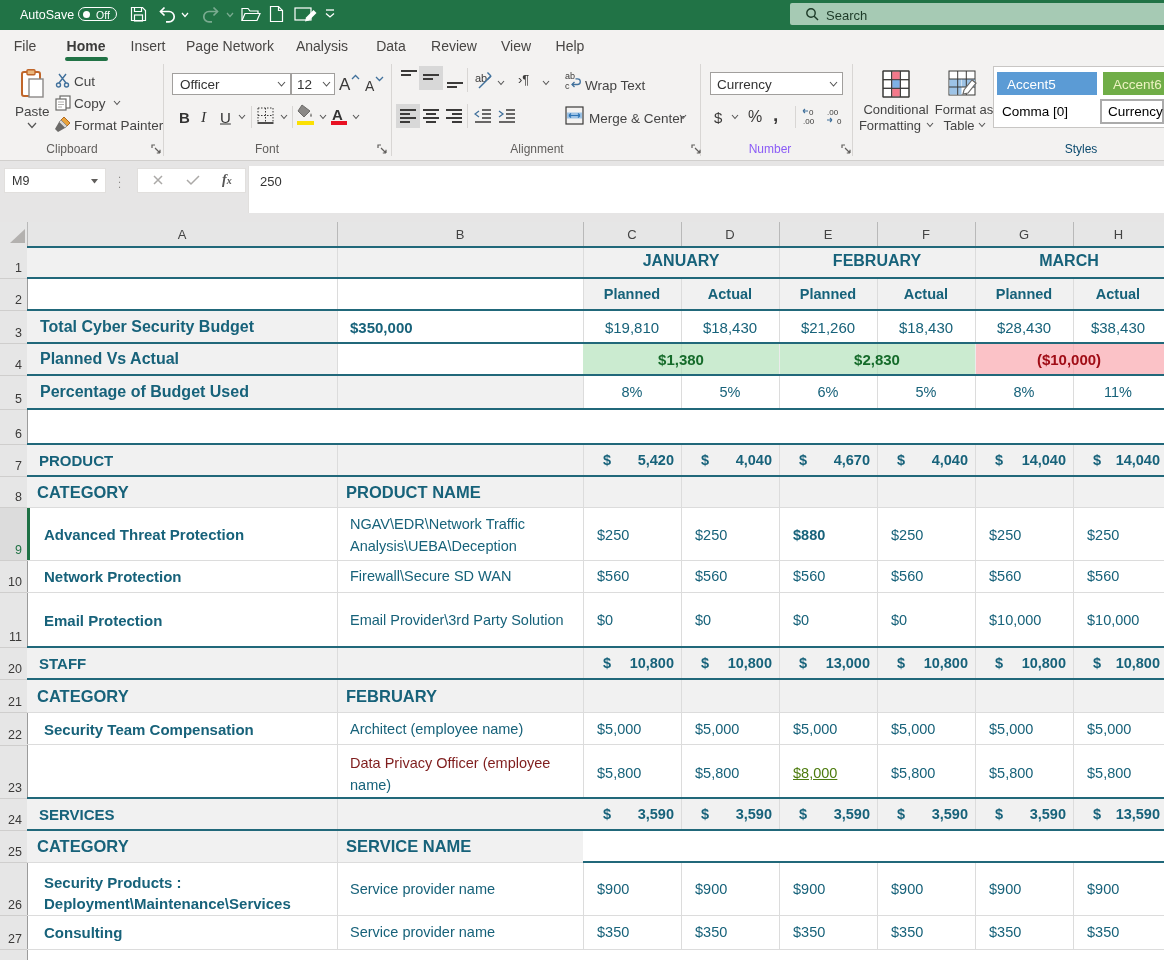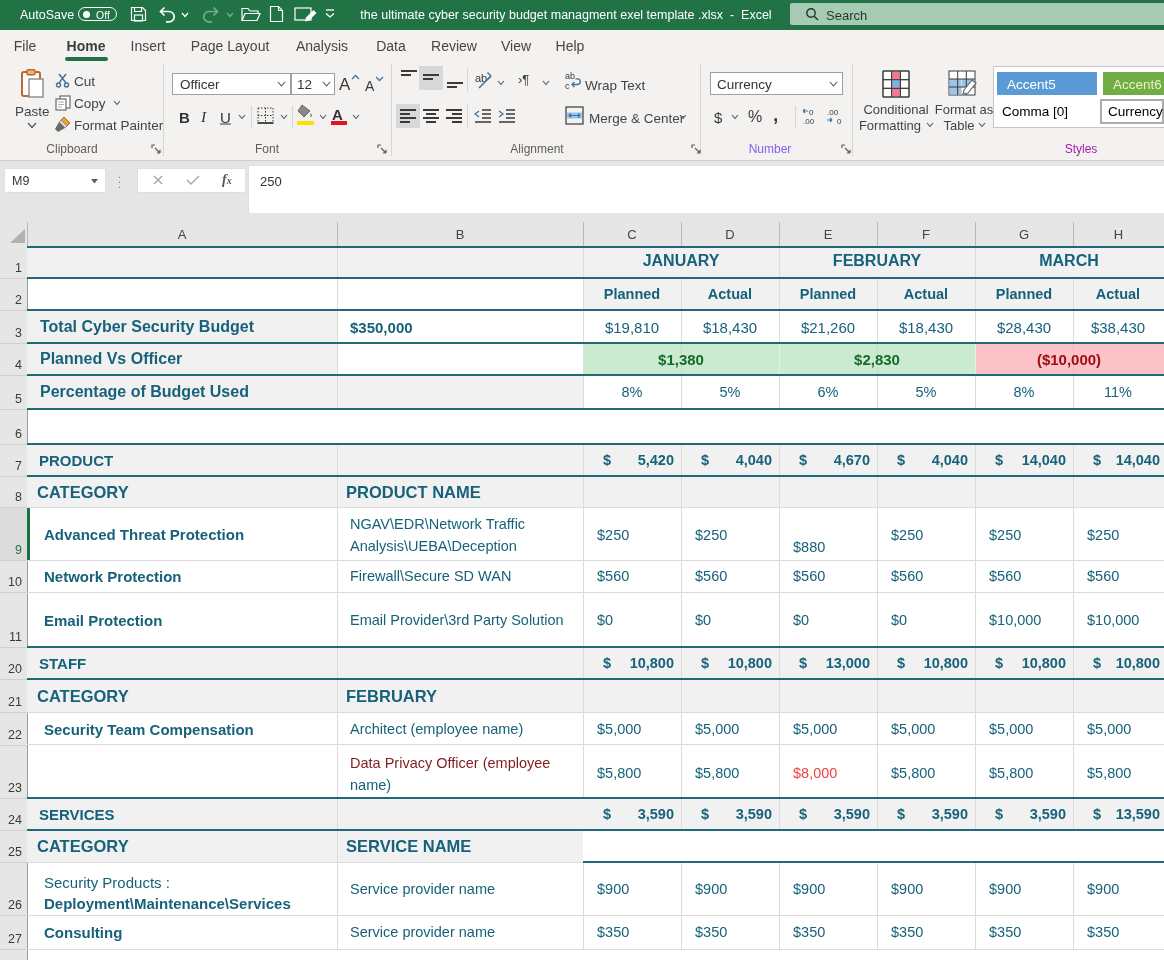--- a/index.html
+++ b/index.html
@@ -38,49 +38,48 @@
 <path d="M9.5 1.5 v4 h4" fill="none" stroke="#fff" stroke-width="1.2"></path>
     </svg>
 <svg style="position:absolute;left:294px;top:7px" width="24" height="16" viewBox="0 0 24 16">
 <rect x="1" y="1" width="16" height="12" fill="none" stroke="#fff" stroke-width="1.2"></rect>
 <path d="M12 13.5 L19.5 6 l3 3 L15 16.5 l-4 1 z" fill="#fff" stroke="none" transform="translate(0,-3)"></path>
     </svg>
 <svg style="position:absolute;left:324px;top:9px" width="12" height="10" viewBox="0 0 12 10">
 <path d="M2 1 h8" stroke="#fff" stroke-width="1.3"></path>
       <path d="M2 4.5 L6 8 L10 4.5" fill="none" stroke="#fff" stroke-width="1.3"></path>
     </svg>
-<div style="position:absolute;left:566px;top:14.5px;transform:translate(-50%,-50%);font-size:12.5px;color:#fff;font-weight:400;white-space:nowrap;">the ultimate cyber security budget managment exel template .xlsx&nbsp; -&nbsp; Excel</div>
 <div style="position:absolute;left:790px;top:3px;width:380px;height:22px;background:#A6CAB4;border-radius:2px"></div>
 <svg style="position:absolute;left:805px;top:7px" width="14" height="14" viewBox="0 0 14 14">
 <circle cx="6" cy="6" r="4.2" fill="none" stroke="#1D3A28" stroke-width="1.4"></circle>
 <path d="M9.2 9.2 L13 13" stroke="#1D3A28" stroke-width="1.4"></path>
     </svg>
 <div style="position:absolute;left:826px;top:14.5px;transform:translateY(-50%);font-size:13px;color:#1D3A28;font-weight:400;white-space:nowrap;">Search</div>
 <div style="position:absolute;left:0px;top:30px;width:1164px;height:31px;background:#F3F2F1;"></div>
 <div style="position:absolute;left:25px;top:46px;transform:translate(-50%,-50%);font-size:14px;color:#484644;font-weight:400;white-space:nowrap;">File</div>
 <div style="position:absolute;left:86px;top:46px;transform:translate(-50%,-50%);font-size:14px;color:#3C3C3B;font-weight:700;white-space:nowrap;">Home</div>
 <div style="position:absolute;left:148px;top:46px;transform:translate(-50%,-50%);font-size:14px;color:#484644;font-weight:400;white-space:nowrap;">Insert</div>
-<div style="position:absolute;left:230px;top:46px;transform:translate(-50%,-50%);font-size:14px;color:#484644;font-weight:400;white-space:nowrap;">Page Layout</div>
+<div style="position:absolute;left:230px;top:46px;transform:translate(-50%,-50%);font-size:14px;color:#484644;font-weight:400;white-space:nowrap;">Page Network</div>
 <div style="position:absolute;left:322px;top:46px;transform:translate(-50%,-50%);font-size:14px;color:#484644;font-weight:400;white-space:nowrap;">Analysis</div>
 <div style="position:absolute;left:391px;top:46px;transform:translate(-50%,-50%);font-size:14px;color:#484644;font-weight:400;white-space:nowrap;">Data</div>
 <div style="position:absolute;left:454px;top:46px;transform:translate(-50%,-50%);font-size:14px;color:#484644;font-weight:400;white-space:nowrap;">Review</div>
 <div style="position:absolute;left:516px;top:46px;transform:translate(-50%,-50%);font-size:14px;color:#484644;font-weight:400;white-space:nowrap;">View</div>
 <div style="position:absolute;left:570px;top:46px;transform:translate(-50%,-50%);font-size:14px;color:#484644;font-weight:400;white-space:nowrap;">Help</div>
 <div style="position:absolute;left:65px;top:57px;width:43px;height:3.5px;background:#217346;border-radius:2px;"></div>
 <div style="position:absolute;left:0px;top:61px;width:1164px;height:100px;background:#F3F2F1;"></div>
 <div style="position:absolute;left:163px;top:64px;width:1px;height:92px;background:#D8D6D4;"></div>
 <div style="position:absolute;left:391px;top:64px;width:1px;height:92px;background:#D8D6D4;"></div>
 <div style="position:absolute;left:700px;top:64px;width:1px;height:92px;background:#D8D6D4;"></div>
 <div style="position:absolute;left:852px;top:64px;width:1px;height:92px;background:#D8D6D4;"></div>
 <div style="position:absolute;left:0px;top:160px;width:1164px;height:1px;background:#D1CFCD;"></div>
 <div style="position:absolute;left:72px;top:149px;transform:translate(-50%,-50%);font-size:12px;color:#605E5C;font-weight:400;white-space:nowrap;">Clipboard</div>
 <div style="position:absolute;left:267px;top:149px;transform:translate(-50%,-50%);font-size:12px;color:#605E5C;font-weight:400;white-space:nowrap;">Font</div>
 <div style="position:absolute;left:537px;top:149px;transform:translate(-50%,-50%);font-size:12px;color:#605E5C;font-weight:400;white-space:nowrap;">Alignment</div>
 <div style="position:absolute;left:770px;top:149px;transform:translate(-50%,-50%);font-size:12px;color:#8b5cf6;font-weight:400;white-space:nowrap;">Number</div>
-<div style="position:absolute;left:1081px;top:149px;transform:translate(-50%,-50%);font-size:12px;color:#a21caf;font-weight:400;white-space:nowrap;">Styles</div>
+<div style="position:absolute;left:1081px;top:149px;transform:translate(-50%,-50%);font-size:12px;color:#0c4a6e;font-weight:400;white-space:nowrap;">Styles</div>
 <svg style="position:absolute;left:151px;top:144px" width="11" height="11" viewBox="0 0 11 11">
 <path d="M1 4 V1 H4" fill="none" stroke="#605E5C" stroke-width="1.2"></path>
 <path d="M4 4 L9 9 M9 9 V5.8 M9 9 H5.8" fill="none" stroke="#605E5C" stroke-width="1.2"></path>
     </svg>
 <svg style="position:absolute;left:377px;top:144px" width="11" height="11" viewBox="0 0 11 11">
 <path d="M1 4 V1 H4" fill="none" stroke="#605E5C" stroke-width="1.2"></path>
 <path d="M4 4 L9 9 M9 9 V5.8 M9 9 H5.8" fill="none" stroke="#605E5C" stroke-width="1.2"></path>
     </svg>
 <svg style="position:absolute;left:691px;top:144px" width="11" height="11" viewBox="0 0 11 11">
 <path d="M1 4 V1 H4" fill="none" stroke="#605E5C" stroke-width="1.2"></path>
@@ -520,21 +519,21 @@
 <div style="position:absolute;left:1024px;top:294.0px;transform:translate(-50%,-50%);font-size:14.5px;color:#17627A;font-weight:700;white-space:nowrap;">Planned</div>
 <div style="position:absolute;left:1118px;top:294.0px;transform:translate(-50%,-50%);font-size:14.5px;color:#17627A;font-weight:700;white-space:nowrap;">Actual</div>
 <div style="position:absolute;left:40px;top:326.5px;transform:translateY(-50%);font-size:16px;color:#17627A;font-weight:700;white-space:nowrap;">Total Cyber Security Budget</div>
 <div style="position:absolute;left:350px;top:326.5px;transform:translateY(-50%);font-size:15px;color:#17627A;font-weight:700;white-space:nowrap;">$350,000</div>
 <div style="position:absolute;left:632px;top:326.5px;transform:translate(-50%,-50%);font-size:15px;color:#17627A;font-weight:400;white-space:nowrap;">$19,810</div>
 <div style="position:absolute;left:730px;top:326.5px;transform:translate(-50%,-50%);font-size:15px;color:#17627A;font-weight:400;white-space:nowrap;">$18,430</div>
 <div style="position:absolute;left:828px;top:326.5px;transform:translate(-50%,-50%);font-size:15px;color:#17627A;font-weight:400;white-space:nowrap;">$21,260</div>
 <div style="position:absolute;left:926px;top:326.5px;transform:translate(-50%,-50%);font-size:15px;color:#17627A;font-weight:400;white-space:nowrap;">$18,430</div>
 <div style="position:absolute;left:1024px;top:326.5px;transform:translate(-50%,-50%);font-size:15px;color:#17627A;font-weight:400;white-space:nowrap;">$28,430</div>
 <div style="position:absolute;left:1118px;top:326.5px;transform:translate(-50%,-50%);font-size:15px;color:#17627A;font-weight:400;white-space:nowrap;">$38,430</div>
-<div style="position:absolute;left:40px;top:359.0px;transform:translateY(-50%);font-size:16px;color:#17627A;font-weight:700;white-space:nowrap;">Planned Vs Officer</div>
+<div style="position:absolute;left:40px;top:359.0px;transform:translateY(-50%);font-size:16px;color:#17627A;font-weight:700;white-space:nowrap;">Planned Vs Actual</div>
 <div style="position:absolute;left:681px;top:359.0px;transform:translate(-50%,-50%);font-size:15px;color:#156B2A;font-weight:700;white-space:nowrap;">$1,380</div>
 <div style="position:absolute;left:877px;top:359.0px;transform:translate(-50%,-50%);font-size:15px;color:#156B2A;font-weight:700;white-space:nowrap;">$2,830</div>
 <div style="position:absolute;left:1069px;top:359.0px;transform:translate(-50%,-50%);font-size:15px;color:#A00D16;font-weight:700;white-space:nowrap;">($10,000)</div>
 <div style="position:absolute;left:40px;top:392.0px;transform:translateY(-50%);font-size:16px;color:#17627A;font-weight:700;white-space:nowrap;">Percentage of Budget Used</div>
 <div style="position:absolute;left:632px;top:392.0px;transform:translate(-50%,-50%);font-size:14.5px;color:#17627A;font-weight:400;white-space:nowrap;">8%</div>
 <div style="position:absolute;left:730px;top:392.0px;transform:translate(-50%,-50%);font-size:14.5px;color:#17627A;font-weight:400;white-space:nowrap;">5%</div>
 <div style="position:absolute;left:828px;top:392.0px;transform:translate(-50%,-50%);font-size:14.5px;color:#17627A;font-weight:400;white-space:nowrap;">6%</div>
 <div style="position:absolute;left:926px;top:392.0px;transform:translate(-50%,-50%);font-size:14.5px;color:#17627A;font-weight:400;white-space:nowrap;">5%</div>
 <div style="position:absolute;left:1024px;top:392.0px;transform:translate(-50%,-50%);font-size:14.5px;color:#17627A;font-weight:400;white-space:nowrap;">8%</div>
 <div style="position:absolute;left:1118px;top:392.0px;transform:translate(-50%,-50%);font-size:14.5px;color:#17627A;font-weight:400;white-space:nowrap;">11%</div>
@@ -551,21 +550,21 @@
 <div style="position:absolute;right:98px;top:460.0px;transform:translateY(-50%);font-size:14.5px;color:#17627A;font-weight:700;white-space:nowrap;">14,040</div>
 <div style="position:absolute;left:1093px;top:460.0px;transform:translateY(-50%);font-size:14.5px;color:#17627A;font-weight:700;white-space:nowrap;">$</div>
 <div style="position:absolute;right:4px;top:460.0px;transform:translateY(-50%);font-size:14.5px;color:#17627A;font-weight:700;white-space:nowrap;">14,040</div>
 <div style="position:absolute;left:37px;top:491.5px;transform:translateY(-50%);font-size:16.5px;color:#17627A;font-weight:700;white-space:nowrap;">CATEGORY</div>
 <div style="position:absolute;left:346px;top:491.5px;transform:translateY(-50%);font-size:16.5px;color:#17627A;font-weight:700;white-space:nowrap;">PRODUCT NAME</div>
 <div style="position:absolute;left:44px;top:533.5px;transform:translateY(-50%);font-size:15px;color:#17627A;font-weight:700;white-space:nowrap;">Advanced Threat Protection</div>
 <div style="position:absolute;left:350px;top:524px;transform:translateY(-50%);font-size:14.5px;color:#17627A;font-weight:400;white-space:nowrap;">NGAV\EDR\Network Traffic</div>
 <div style="position:absolute;left:350px;top:546px;transform:translateY(-50%);font-size:14.5px;color:#17627A;font-weight:400;white-space:nowrap;">Analysis\UEBA\Deception</div>
 <div style="position:absolute;left:597px;top:535px;transform:translateY(-50%);font-size:14.5px;color:#17627A;font-weight:400;white-space:nowrap;">$250</div>
 <div style="position:absolute;left:695px;top:535px;transform:translateY(-50%);font-size:14.5px;color:#17627A;font-weight:400;white-space:nowrap;">$250</div>
-<div style="position:absolute;left:793px;top:535px;transform:translateY(-50%);font-size:14.5px;color:#17627A;font-weight:400;white-space:nowrap;margin-top:12px;">$880</div>
+<div style="position:absolute;left:793px;top:535px;transform:translateY(-50%);font-size:14.5px;color:#17627A;font-weight:700;white-space:nowrap;">$880</div>
 <div style="position:absolute;left:891px;top:535px;transform:translateY(-50%);font-size:14.5px;color:#17627A;font-weight:400;white-space:nowrap;">$250</div>
 <div style="position:absolute;left:989px;top:535px;transform:translateY(-50%);font-size:14.5px;color:#17627A;font-weight:400;white-space:nowrap;">$250</div>
 <div style="position:absolute;left:1087px;top:535px;transform:translateY(-50%);font-size:14.5px;color:#17627A;font-weight:400;white-space:nowrap;">$250</div>
 <div style="position:absolute;left:44px;top:576.0px;transform:translateY(-50%);font-size:15px;color:#17627A;font-weight:700;white-space:nowrap;">Network Protection</div>
 <div style="position:absolute;left:350px;top:576.0px;transform:translateY(-50%);font-size:14.5px;color:#17627A;font-weight:400;white-space:nowrap;">Firewall\Secure SD WAN</div>
 <div style="position:absolute;left:597px;top:576.0px;transform:translateY(-50%);font-size:14.5px;color:#17627A;font-weight:400;white-space:nowrap;">$560</div>
 <div style="position:absolute;left:695px;top:576.0px;transform:translateY(-50%);font-size:14.5px;color:#17627A;font-weight:400;white-space:nowrap;">$560</div>
 <div style="position:absolute;left:793px;top:576.0px;transform:translateY(-50%);font-size:14.5px;color:#17627A;font-weight:400;white-space:nowrap;">$560</div>
 <div style="position:absolute;left:891px;top:576.0px;transform:translateY(-50%);font-size:14.5px;color:#17627A;font-weight:400;white-space:nowrap;">$560</div>
 <div style="position:absolute;left:989px;top:576.0px;transform:translateY(-50%);font-size:14.5px;color:#17627A;font-weight:400;white-space:nowrap;">$560</div>
@@ -598,40 +597,40 @@
 <div style="position:absolute;left:597px;top:728.5px;transform:translateY(-50%);font-size:14.5px;color:#17627A;font-weight:400;white-space:nowrap;">$5,000</div>
 <div style="position:absolute;left:695px;top:728.5px;transform:translateY(-50%);font-size:14.5px;color:#17627A;font-weight:400;white-space:nowrap;">$5,000</div>
 <div style="position:absolute;left:793px;top:728.5px;transform:translateY(-50%);font-size:14.5px;color:#17627A;font-weight:400;white-space:nowrap;">$5,000</div>
 <div style="position:absolute;left:891px;top:728.5px;transform:translateY(-50%);font-size:14.5px;color:#17627A;font-weight:400;white-space:nowrap;">$5,000</div>
 <div style="position:absolute;left:989px;top:728.5px;transform:translateY(-50%);font-size:14.5px;color:#17627A;font-weight:400;white-space:nowrap;">$5,000</div>
 <div style="position:absolute;left:1087px;top:728.5px;transform:translateY(-50%);font-size:14.5px;color:#17627A;font-weight:400;white-space:nowrap;">$5,000</div>
 <div style="position:absolute;left:350px;top:763px;transform:translateY(-50%);font-size:14.5px;color:#7f1d1d;font-weight:400;white-space:nowrap;">Data Privacy Officer (employee</div>
 <div style="position:absolute;left:350px;top:785px;transform:translateY(-50%);font-size:14.5px;color:#17627A;font-weight:400;white-space:nowrap;">name)</div>
 <div style="position:absolute;left:597px;top:773px;transform:translateY(-50%);font-size:14.5px;color:#17627A;font-weight:400;white-space:nowrap;">$5,800</div>
 <div style="position:absolute;left:695px;top:773px;transform:translateY(-50%);font-size:14.5px;color:#17627A;font-weight:400;white-space:nowrap;">$5,800</div>
-<div style="position:absolute;left:793px;top:773px;transform:translateY(-50%);font-size:14.5px;color:#ef4444;font-weight:400;white-space:nowrap;">$8,000</div>
+<div style="position:absolute;left:793px;top:773px;transform:translateY(-50%);font-size:14.5px;color:#4d7c0f;font-weight:400;white-space:nowrap;text-decoration:underline;">$8,000</div>
 <div style="position:absolute;left:891px;top:773px;transform:translateY(-50%);font-size:14.5px;color:#17627A;font-weight:400;white-space:nowrap;">$5,800</div>
 <div style="position:absolute;left:989px;top:773px;transform:translateY(-50%);font-size:14.5px;color:#17627A;font-weight:400;white-space:nowrap;">$5,800</div>
 <div style="position:absolute;left:1087px;top:773px;transform:translateY(-50%);font-size:14.5px;color:#17627A;font-weight:400;white-space:nowrap;">$5,800</div>
 <div style="position:absolute;left:39px;top:814.0px;transform:translateY(-50%);font-size:15px;color:#17627A;font-weight:700;white-space:nowrap;">SERVICES</div>
 <div style="position:absolute;left:603px;top:814.0px;transform:translateY(-50%);font-size:14.5px;color:#17627A;font-weight:700;white-space:nowrap;">$</div>
 <div style="position:absolute;right:490px;top:814.0px;transform:translateY(-50%);font-size:14.5px;color:#17627A;font-weight:700;white-space:nowrap;">3,590</div>
 <div style="position:absolute;left:701px;top:814.0px;transform:translateY(-50%);font-size:14.5px;color:#17627A;font-weight:700;white-space:nowrap;">$</div>
 <div style="position:absolute;right:392px;top:814.0px;transform:translateY(-50%);font-size:14.5px;color:#17627A;font-weight:700;white-space:nowrap;">3,590</div>
 <div style="position:absolute;left:799px;top:814.0px;transform:translateY(-50%);font-size:14.5px;color:#17627A;font-weight:700;white-space:nowrap;">$</div>
 <div style="position:absolute;right:294px;top:814.0px;transform:translateY(-50%);font-size:14.5px;color:#17627A;font-weight:700;white-space:nowrap;">3,590</div>
 <div style="position:absolute;left:897px;top:814.0px;transform:translateY(-50%);font-size:14.5px;color:#17627A;font-weight:700;white-space:nowrap;">$</div>
 <div style="position:absolute;right:196px;top:814.0px;transform:translateY(-50%);font-size:14.5px;color:#17627A;font-weight:700;white-space:nowrap;">3,590</div>
 <div style="position:absolute;left:995px;top:814.0px;transform:translateY(-50%);font-size:14.5px;color:#17627A;font-weight:700;white-space:nowrap;">$</div>
 <div style="position:absolute;right:98px;top:814.0px;transform:translateY(-50%);font-size:14.5px;color:#17627A;font-weight:700;white-space:nowrap;">3,590</div>
 <div style="position:absolute;left:1093px;top:814.0px;transform:translateY(-50%);font-size:14.5px;color:#17627A;font-weight:700;white-space:nowrap;">$</div>
 <div style="position:absolute;right:4px;top:814.0px;transform:translateY(-50%);font-size:14.5px;color:#17627A;font-weight:700;white-space:nowrap;">13,590</div>
 <div style="position:absolute;left:37px;top:846.0px;transform:translateY(-50%);font-size:16.5px;color:#17627A;font-weight:700;white-space:nowrap;">CATEGORY</div>
 <div style="position:absolute;left:346px;top:846.0px;transform:translateY(-50%);font-size:16.5px;color:#17627A;font-weight:700;white-space:nowrap;">SERVICE NAME</div>
-<div style="position:absolute;left:44px;top:882px;transform:translateY(-50%);font-size:15px;color:#17627A;font-weight:400;white-space:nowrap;">Security Products :</div>
+<div style="position:absolute;left:44px;top:882px;transform:translateY(-50%);font-size:15px;color:#17627A;font-weight:700;white-space:nowrap;">Security Products :</div>
 <div style="position:absolute;left:44px;top:903px;transform:translateY(-50%);font-size:15px;color:#17627A;font-weight:700;white-space:nowrap;">Deployment\Maintenance\Services</div>
 <div style="position:absolute;left:350px;top:888.5px;transform:translateY(-50%);font-size:14.5px;color:#17627A;font-weight:400;white-space:nowrap;">Service provider name</div>
 <div style="position:absolute;left:597px;top:888.5px;transform:translateY(-50%);font-size:14.5px;color:#17627A;font-weight:400;white-space:nowrap;">$900</div>
 <div style="position:absolute;left:695px;top:888.5px;transform:translateY(-50%);font-size:14.5px;color:#17627A;font-weight:400;white-space:nowrap;">$900</div>
 <div style="position:absolute;left:793px;top:888.5px;transform:translateY(-50%);font-size:14.5px;color:#17627A;font-weight:400;white-space:nowrap;">$900</div>
 <div style="position:absolute;left:891px;top:888.5px;transform:translateY(-50%);font-size:14.5px;color:#17627A;font-weight:400;white-space:nowrap;">$900</div>
 <div style="position:absolute;left:989px;top:888.5px;transform:translateY(-50%);font-size:14.5px;color:#17627A;font-weight:400;white-space:nowrap;">$900</div>
 <div style="position:absolute;left:1087px;top:888.5px;transform:translateY(-50%);font-size:14.5px;color:#17627A;font-weight:400;white-space:nowrap;">$900</div>
 <div style="position:absolute;left:44px;top:932.0px;transform:translateY(-50%);font-size:15px;color:#17627A;font-weight:700;white-space:nowrap;">Consulting</div>
 <div style="position:absolute;left:350px;top:932.0px;transform:translateY(-50%);font-size:14.5px;color:#17627A;font-weight:400;white-space:nowrap;">Service provider name</div>

